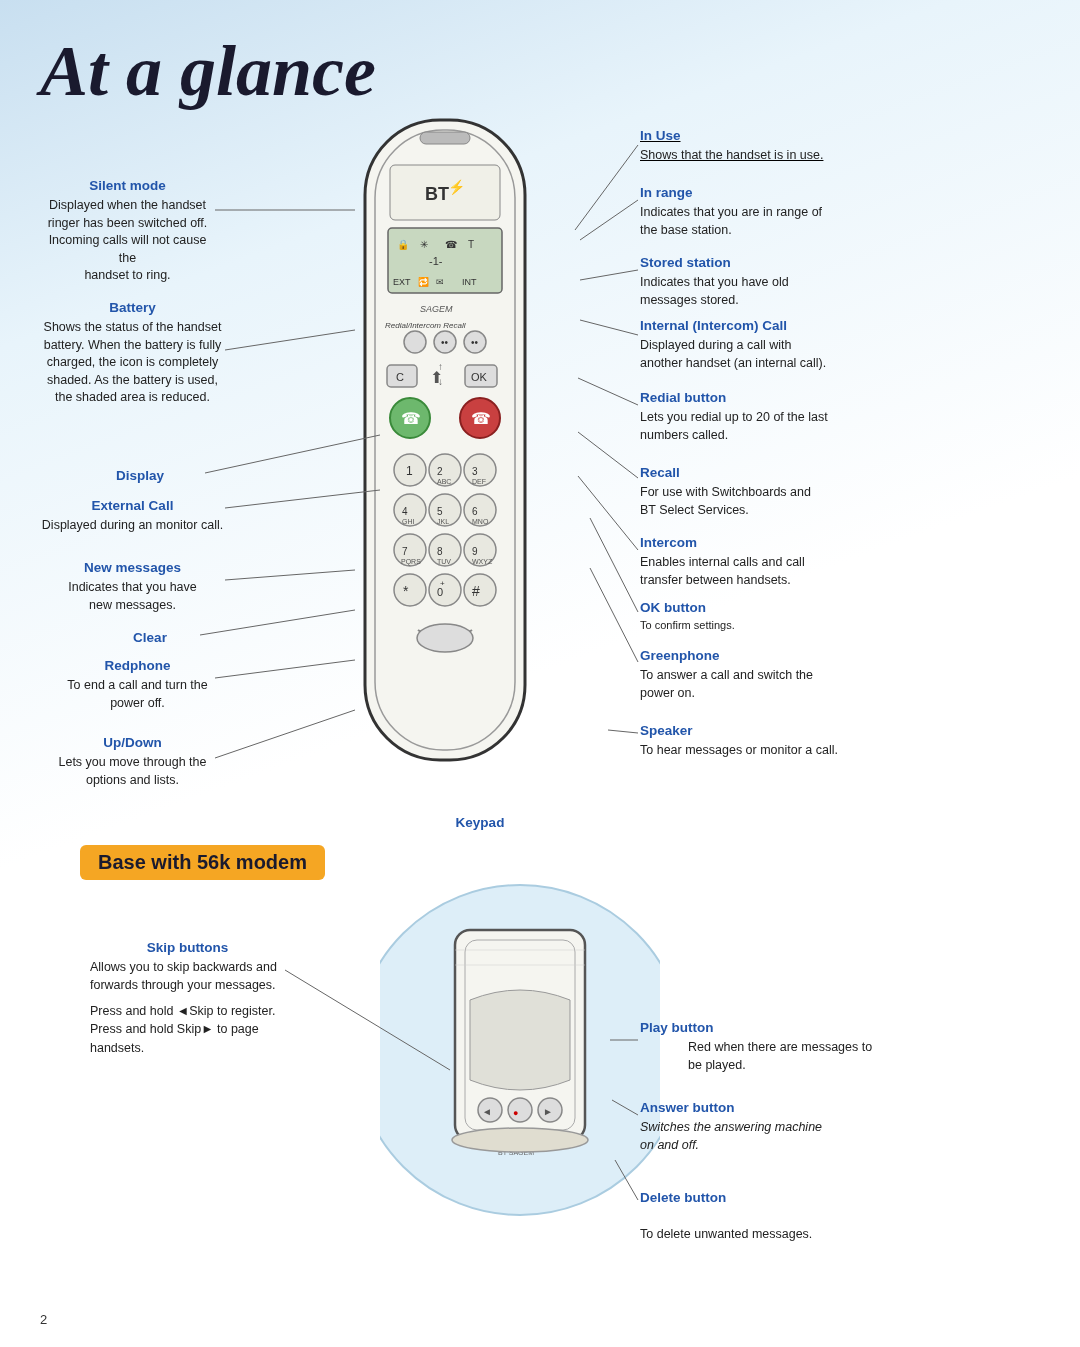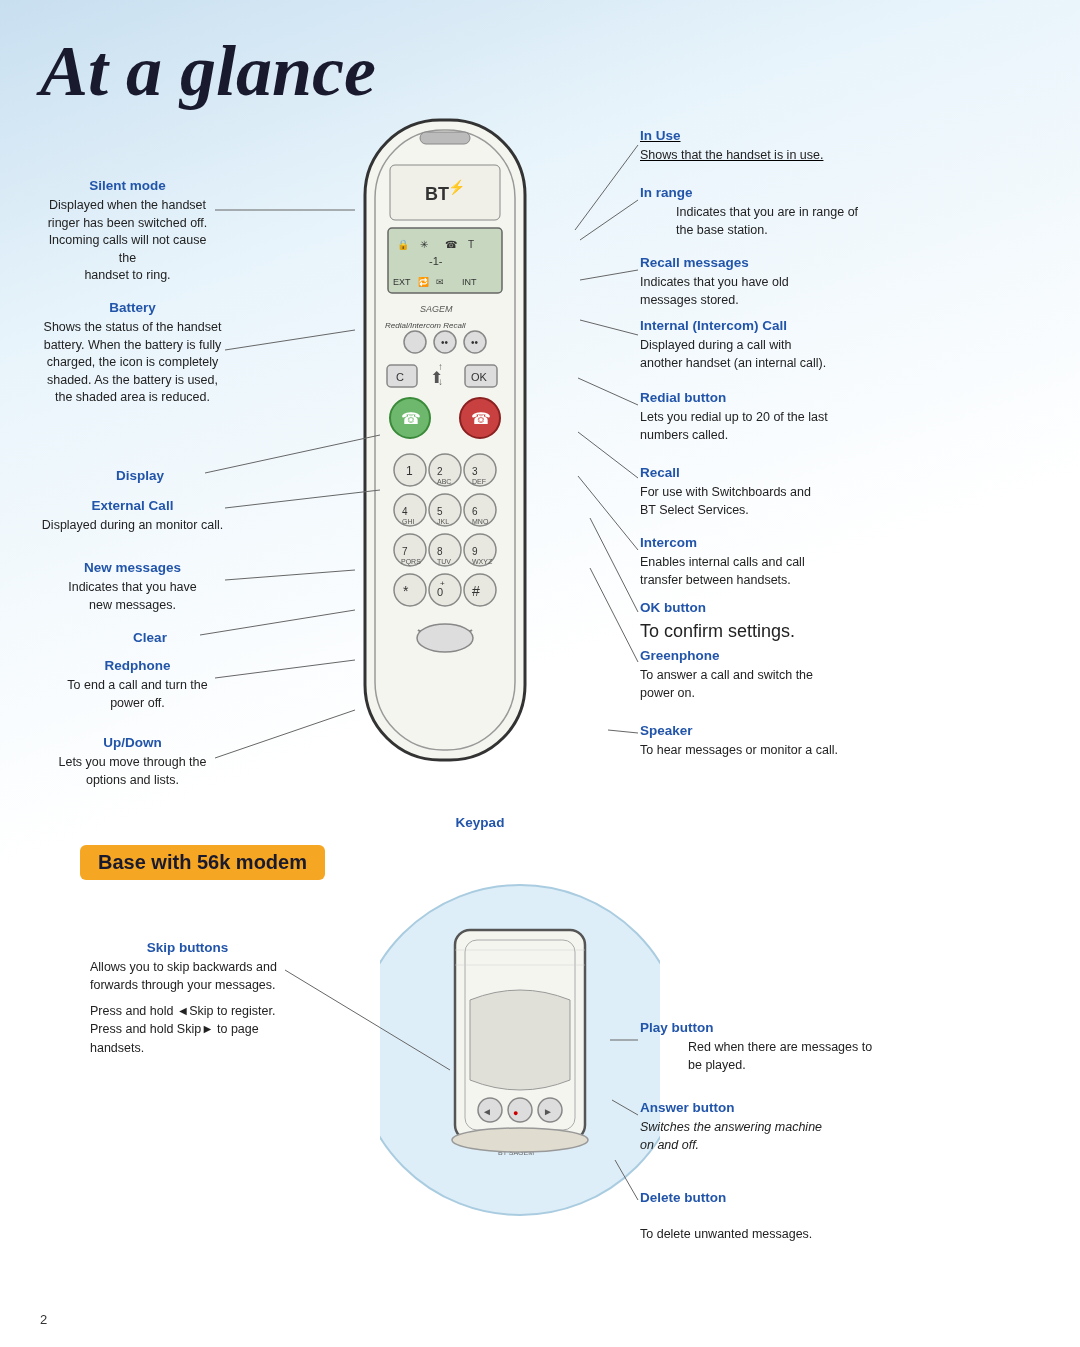--- a/index.html
+++ b/index.html
@@ -241,25 +241,25 @@
     <div class="title">Keypad</div>
   </div>
 
   <div class="lbl" style="left:640px; top:128px; width:280px;text-decoration:underline;">
     <div class="title">In Use</div>
     <div class="desc" style="margin-top:3px; font-size:12.5px; color:#222;">Shows that the handset is in use.</div>
   </div>
 
   <div class="lbl" style="left:640px; top:185px; width:280px;">
     <div class="title">In range</div>
-    <div class="desc" style="margin-top:3px; font-size:12.5px; color:#222;margin-left:36px;">Indicates that you are in range of<br>the base station.</div>
+    <div class="desc" style="margin-top:3px; font-size:12.5px; color:#222;">Indicates that you are in range of<br>the base station.</div>
   </div>
 
   <div class="lbl" style="left:640px; top:255px; width:300px;">
-    <div class="title">Recall messages</div>
+    <div class="title">Stored station</div>
     <div class="desc" style="margin-top:3px; font-size:12.5px; color:#222;">Indicates that you have old<br>messages stored.</div>
   </div>
 
   <div class="lbl" style="left:640px; top:318px; width:320px;">
     <div class="title">Internal (Intercom) Call</div>
     <div class="desc" style="margin-top:3px; font-size:12.5px; color:#222;">Displayed during a call with<br>another handset (an internal call).</div>
   </div>
 
   <div class="lbl" style="left:640px; top:390px; width:310px;">
     <div class="title">Redial button</div>
@@ -271,21 +271,21 @@
     <div class="desc" style="margin-top:3px; font-size:12.5px; color:#222;">For use with Switchboards and<br>BT Select Services.</div>
   </div>
 
   <div class="lbl" style="left:640px; top:535px; width:310px;">
     <div class="title">Intercom</div>
     <div class="desc" style="margin-top:3px; font-size:12.5px; color:#222;">Enables internal calls and call<br>transfer between handsets.</div>
   </div>
 
   <div class="lbl" style="left:640px; top:600px; width:280px;">
     <div class="title">OK button</div>
-    <div class="desc" style="margin-top:3px; font-size:18px; color:#222;">To confirm settings.</div>
+    <div class="desc" style="margin-top:3px; font-size:11px; color:#222;">To confirm settings.</div>
   </div>
 
   <div class="lbl" style="left:640px; top:648px; width:300px;">
     <div class="title">Greenphone</div>
     <div class="desc" style="margin-top:3px; font-size:12.5px; color:#222;">To answer a call and switch the<br>power on.</div>
   </div>
 
   <div class="lbl" style="left:640px; top:723px; width:310px;">
     <div class="title">Speaker</div>
     <div class="desc" style="margin-top:3px; font-size:12.5px; color:#222;">To hear messages or monitor a call.</div>

